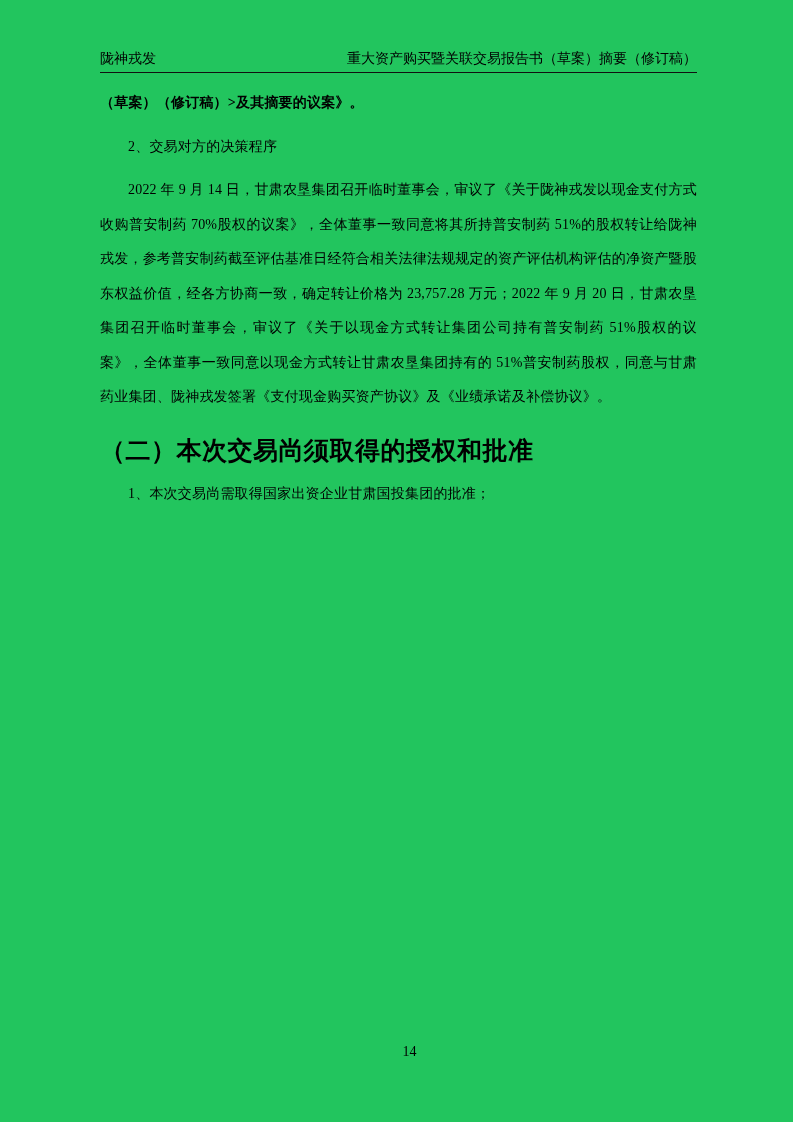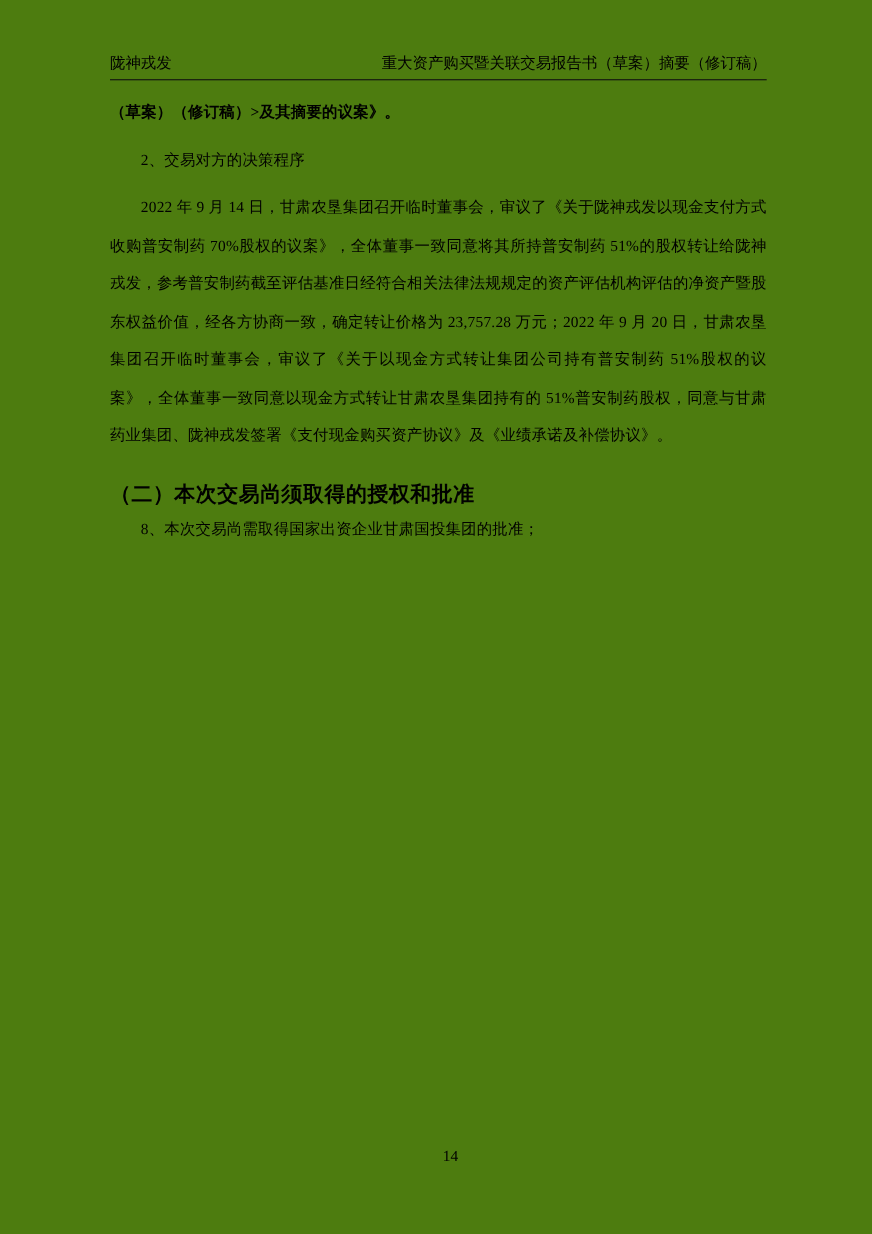--- a/index.html
+++ b/index.html
@@ -4,21 +4,21 @@
 <style>
   html, body { margin: 0; padding: 0; background: #ffffff; }
   body {
     width: 793px; height: 1122px;
     font-family: "Liberation Serif", "DejaVu Serif", serif;
     color: #000;
   }
   .page {
     position: relative;
     width: 793px; height: 1122px;
-    background: #4d7c0f;
+    background: #22c55e;
     overflow: hidden;
   }
   .header {
     position: absolute;
     top: 50px; left: 100px; right: 96px;
   }
   .header-row {
     display: flex;
     justify-content: space-between;
     align-items: flex-end;
@@ -45,26 +45,26 @@
     letter-spacing: 0.2px;
   }
   p.lead-bold {
     font-weight: bold;
     text-indent: 0;
     text-align: left;
   }
   p.section-heading {
     font-family: "Liberation Sans", "DejaVu Sans", sans-serif;
     font-weight: bold;
-    font-size: 19px;
+    font-size: 25px;
     line-height: 30px;
     text-indent: 0;
     text-align: left;
     margin-top: 20px;
-    margin-bottom: 0;
+    margin-bottom: 12px;
     letter-spacing: 0.5px;
   }
   .footer {
     position: absolute;
     left: 0; right: 0;
     bottom: 62px;
     text-align: center;
     font-size: 14px;
     padding-left: 26px;
   }
@@ -80,20 +80,20 @@
       <span>重大资产购买暨关联交易报告书（草案）摘要（修订稿）</span>
     </div>
     <div class="header-rule"></div>
   </div>
 
   <div class="content">
     <p class="lead-bold">（草案）（修订稿）&gt;及其摘要的议案》。</p>
     <p>2、交易对方的决策程序</p>
     <p>2022 年 9 月 14 日，甘肃农垦集团召开临时董事会，审议了《关于陇神戎发以现金支付方式收购普安制药 70%股权的议案》，全体董事一致同意将其所持普安制药 51%的股权转让给陇神戎发，参考普安制药截至评估基准日经符合相关法律法规规定的资产评估机构评估的净资产暨股东权益价值，经各方协商一致，确定转让价格为 23,757.28 万元；2022 年 9 月 20 日，甘肃农垦集团召开临时董事会，审议了《关于以现金方式转让集团公司持有普安制药 51%股权的议案》，全体董事一致同意以现金方式转让甘肃农垦集团持有的 51%普安制药股权，同意与甘肃药业集团、陇神戎发签署《支付现金购买资产协议》及《业绩承诺及补偿协议》。</p>
     <p class="section-heading">（二）本次交易尚须取得的授权和批准</p>
-    <p>8、本次交易尚需取得国家出资企业甘肃国投集团的批准；</p>
+    <p>1、本次交易尚需取得国家出资企业甘肃国投集团的批准；</p>
   </div>
 
   <div class="footer">
     <span>14</span>
   </div>
 
 </div>
 
 </body></html>

